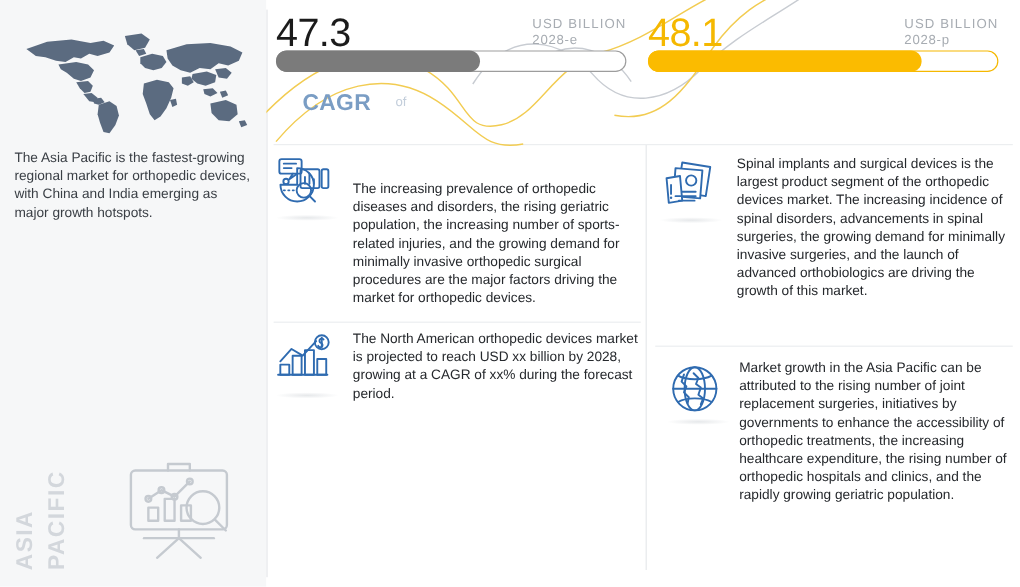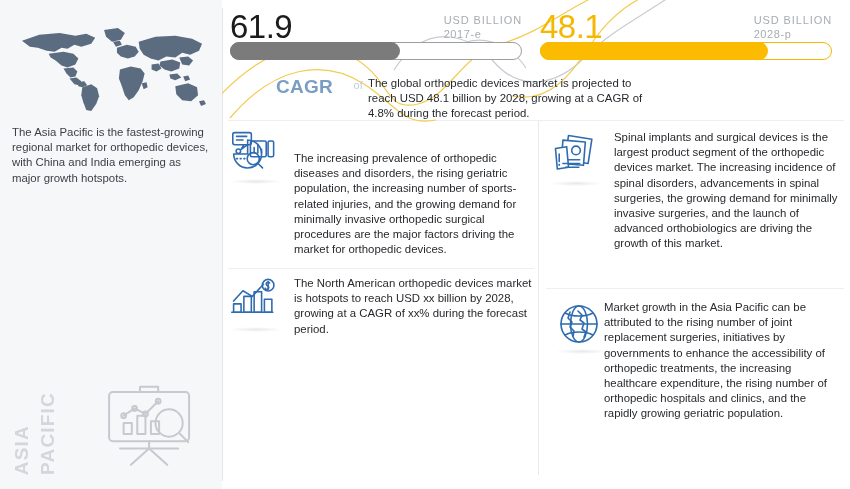--- a/index.html
+++ b/index.html
@@ -69,21 +69,21 @@
     position:absolute;left:0;top:34px;width:292px;height:18px;
     border-radius:9px;background:#ffffff;box-sizing:border-box;
   }
   .stat.left .bar-track{border:1px solid #9d9d9d;}
   .stat.right .bar-track{border:1px solid #f5b800;}
   .bar-fill{position:absolute;left:-1px;top:-1px;height:18px;border-radius:9px;}
   .stat.left .bar-fill{background:#7b7b7b;width:58%;}
   .stat.right .bar-fill{background:#fbbb00;width:78%;}
 
   
-  .cagr-box{position:absolute;left:252px;top:76px;width:110px;margin-left:24px;}
+  .cagr-box{position:absolute;left:252px;top:76px;width:110px;}
   .cagr-label{
     font-size:19px;font-weight:700;color:#7a9dc4;letter-spacing:0.3px;line-height:22px;
     display:inline-block;
   }
   .cagr-of{
     font-size:11px;color:#c3cedb;margin-left:16px;display:inline-block;vertical-align:4px;
   }
   .cagr-val{font-size:21px;color:#5b8cc0;line-height:24px;margin-top:-1px;}
 
   .intro-text{
@@ -106,21 +106,21 @@
     position:absolute;left:66px;top:0;
     font-size:11.4px;line-height:15.2px;color:#26292d;
   }
   .card-a{left:228px;top:128px;width:310px;}
   .card-a .txt{width:242px;margin-top:23px;}
   .card-b{left:228px;top:276px;width:310px;}
   .card-b .txt{width:242px;}
   .card-c{left:548px;top:130px;width:296px;}
   .card-c .txt{width:228px;}
   .card-d{left:554px;top:300px;width:292px;}
-  .card-d .txt{width:226px;left:50px;}
+  .card-d .txt{width:226px;left:62px;}
   .card-d .ic{width:52px;height:50px;}
 </style>
 </head>
 <body>
 
 <div class="canvas">
 
   <div class="left-panel">
 
     <div class="map-wrap">
@@ -196,24 +196,24 @@
     <svg viewBox="0 0 628 122" xmlns="http://www.w3.org/2000/svg" fill="none" stroke-width="1.2">
       <path d="M-10 104 C40 48 88 34 132 58 C170 80 162 112 196 104 C228 96 238 56 278 44 C322 32 352 2 392 -12" stroke="#f2cc52"></path>
       <path d="M8 118 C52 66 102 58 142 84 C176 106 180 126 214 120" stroke="#f2cc52"></path>
       <path d="M172 70 C204 20 248 34 272 62 C298 92 334 86 362 58 C390 30 420 16 452 -6" stroke="#c8ccd2"></path>
       <path d="M226 52 C256 28 288 44 304 68" stroke="#c8ccd2"></path>
       <path d="M290 96 C330 104 350 72 372 40 C392 12 412 0 436 -10" stroke="#f2cc52"></path>
     </svg>
   </div>
 
   <div class="stat left">
-    <div class="stat-num">61.9</div>
+    <div class="stat-num">47.3</div>
     <div class="stat-unit">
       <div>USD BILLION</div>
-      <div class="yr">2017-e</div>
+      <div class="yr">2028-e</div>
     </div>
     <div class="bar-track">
       <div class="bar-fill" style="width: calc(58% + 2px);"></div>
     </div>
   </div>
 
   <div class="stat right">
     <div class="stat-num">48.1</div>
     <div class="stat-unit">
       <div>USD BILLION</div>
@@ -222,21 +222,20 @@
     <div class="bar-track">
       <div class="bar-fill" style="width: calc(78% + 2px);"></div>
     </div>
   </div>
 
   <div class="cagr-box">
     <span class="cagr-label">CAGR</span>
     <span class="cagr-of">of</span>
   </div>
 
-  <div class="intro-text">The global orthopedic devices market is projected to reach USD 48.1 billion by 2028, growing at a CAGR of 4.8% during the forecast period.</div>
 
   <div class="card card-a">
     <div class="ic">
       <svg viewBox="0 0 60 56" xmlns="http://www.w3.org/2000/svg" fill="none" stroke="#2f6bb0" stroke-width="1.7" stroke-linecap="round" stroke-linejoin="round">
         <rect x="5" y="5" width="20" height="13" rx="2"></rect>
         <path d="M9 9 h11 M9 13 h7"></path>
         <path d="M17 18 L14 23 L21 18"></path>
         <path d="M6 28 a15 15 0 1 0 15 -15 v15 z"></path>
         <circle cx="11" cy="25" r="2.4"></circle>
         <path d="M9 33 h1 M13 33 h1 M17 33 h1"></path>
@@ -257,21 +256,21 @@
         <rect x="6" y="27" width="8" height="9"></rect>
         <rect x="17" y="19" width="8" height="17"></rect>
         <rect x="28" y="14" width="8" height="22"></rect>
         <rect x="39" y="22" width="8" height="14"></rect>
         <path d="M6 24 L16 13 L26 19 L38 6"></path>
         <circle cx="43" cy="7" r="6.2"></circle>
         <path d="M44.6 4.6 a2 2 0 1 0 -2.4 3 a2 2 0 1 1 -2.4 2.6"></path>
         <path d="M43 3 v8.2"></path>
       </svg>
     </div>
-    <div class="txt">The North American orthopedic devices market is hotspots to reach USD xx billion by 2028, growing at a CAGR of xx% during the forecast period.</div>
+    <div class="txt">The North American orthopedic devices market is projected to reach USD xx billion by 2028, growing at a CAGR of xx% during the forecast period.</div>
   </div>
 
   <div class="card card-c">
     <div class="ic">
       <svg viewBox="0 0 60 52" xmlns="http://www.w3.org/2000/svg" fill="none" stroke="#2f6bb0" stroke-width="1.7" stroke-linecap="round" stroke-linejoin="round">
         <path d="M22 4 L47 8 L43 34 L18 30 Z"></path>
         <path d="M16 9 L40 11 L38 36 L14 34 Z" fill="#ffffff"></path>
         <circle cx="30" cy="20" r="4.6"></circle>
         <path d="M22 30 h12"></path>
         <path d="M8 18 L20 16 L22 38 L10 40 Z" fill="#ffffff"></path>

